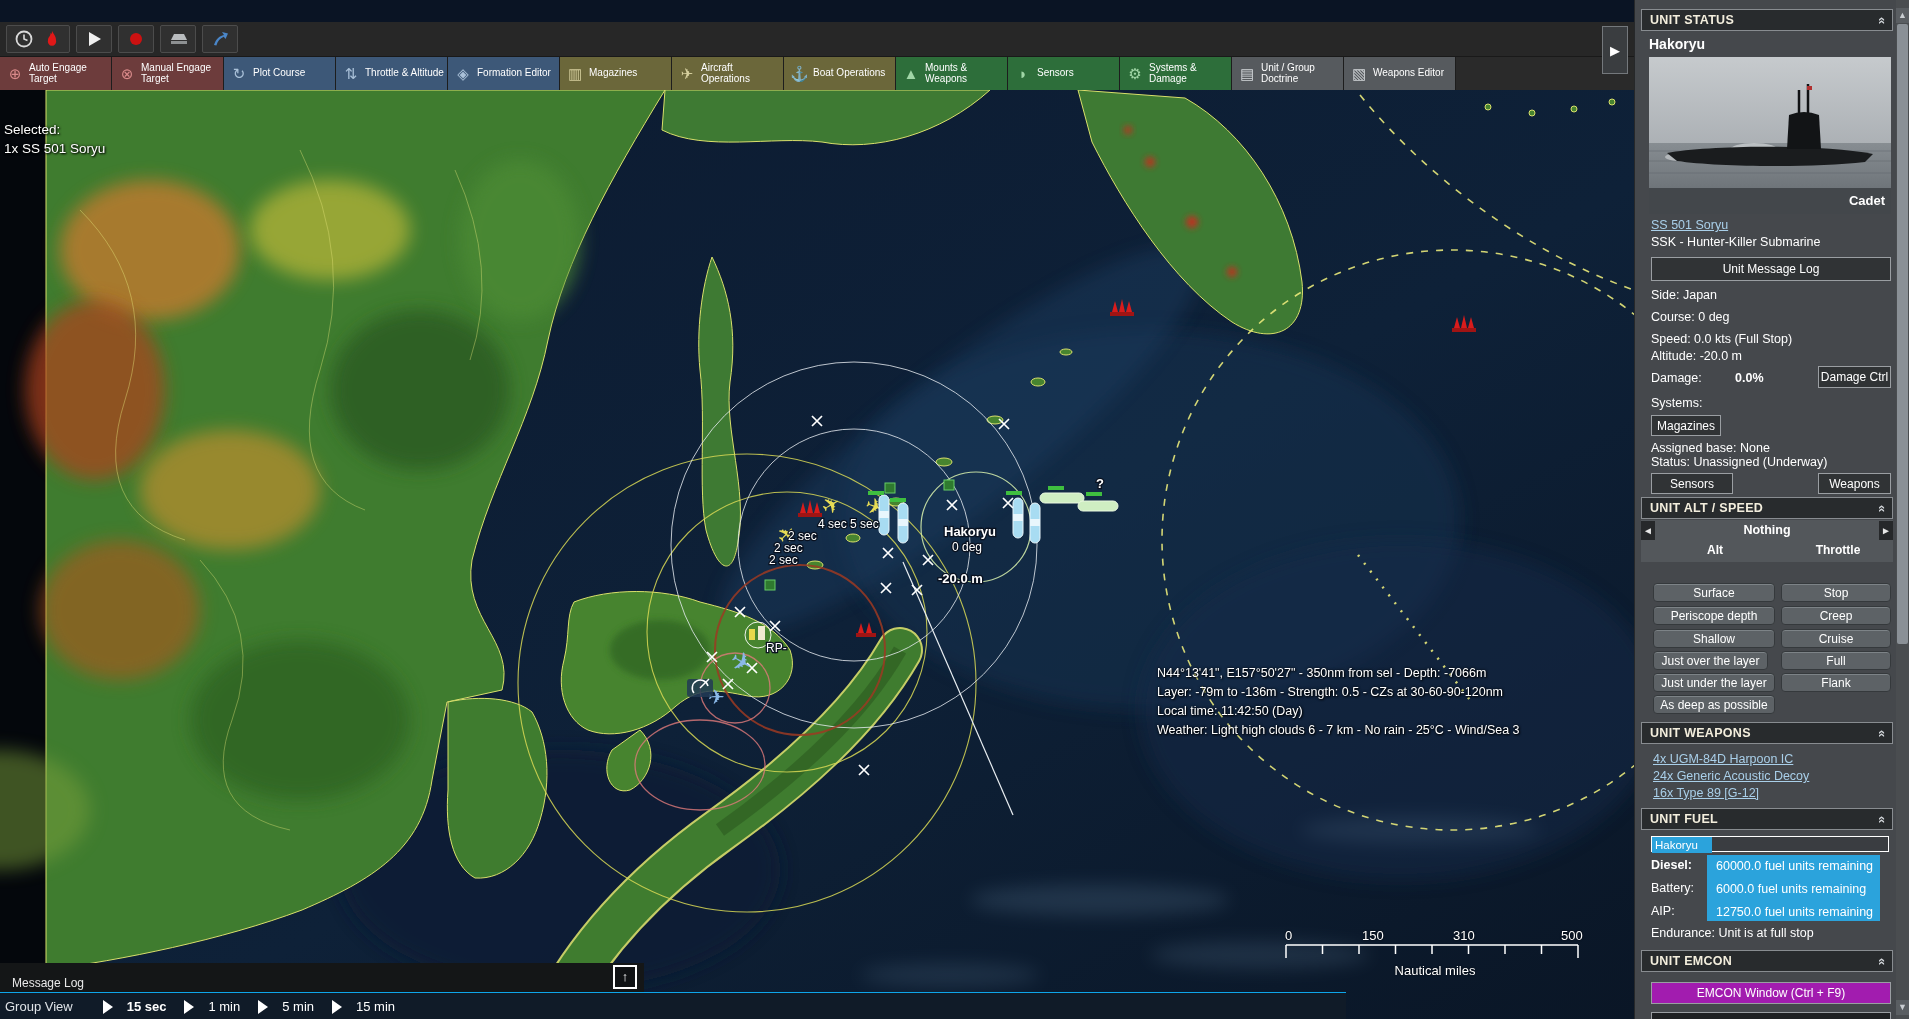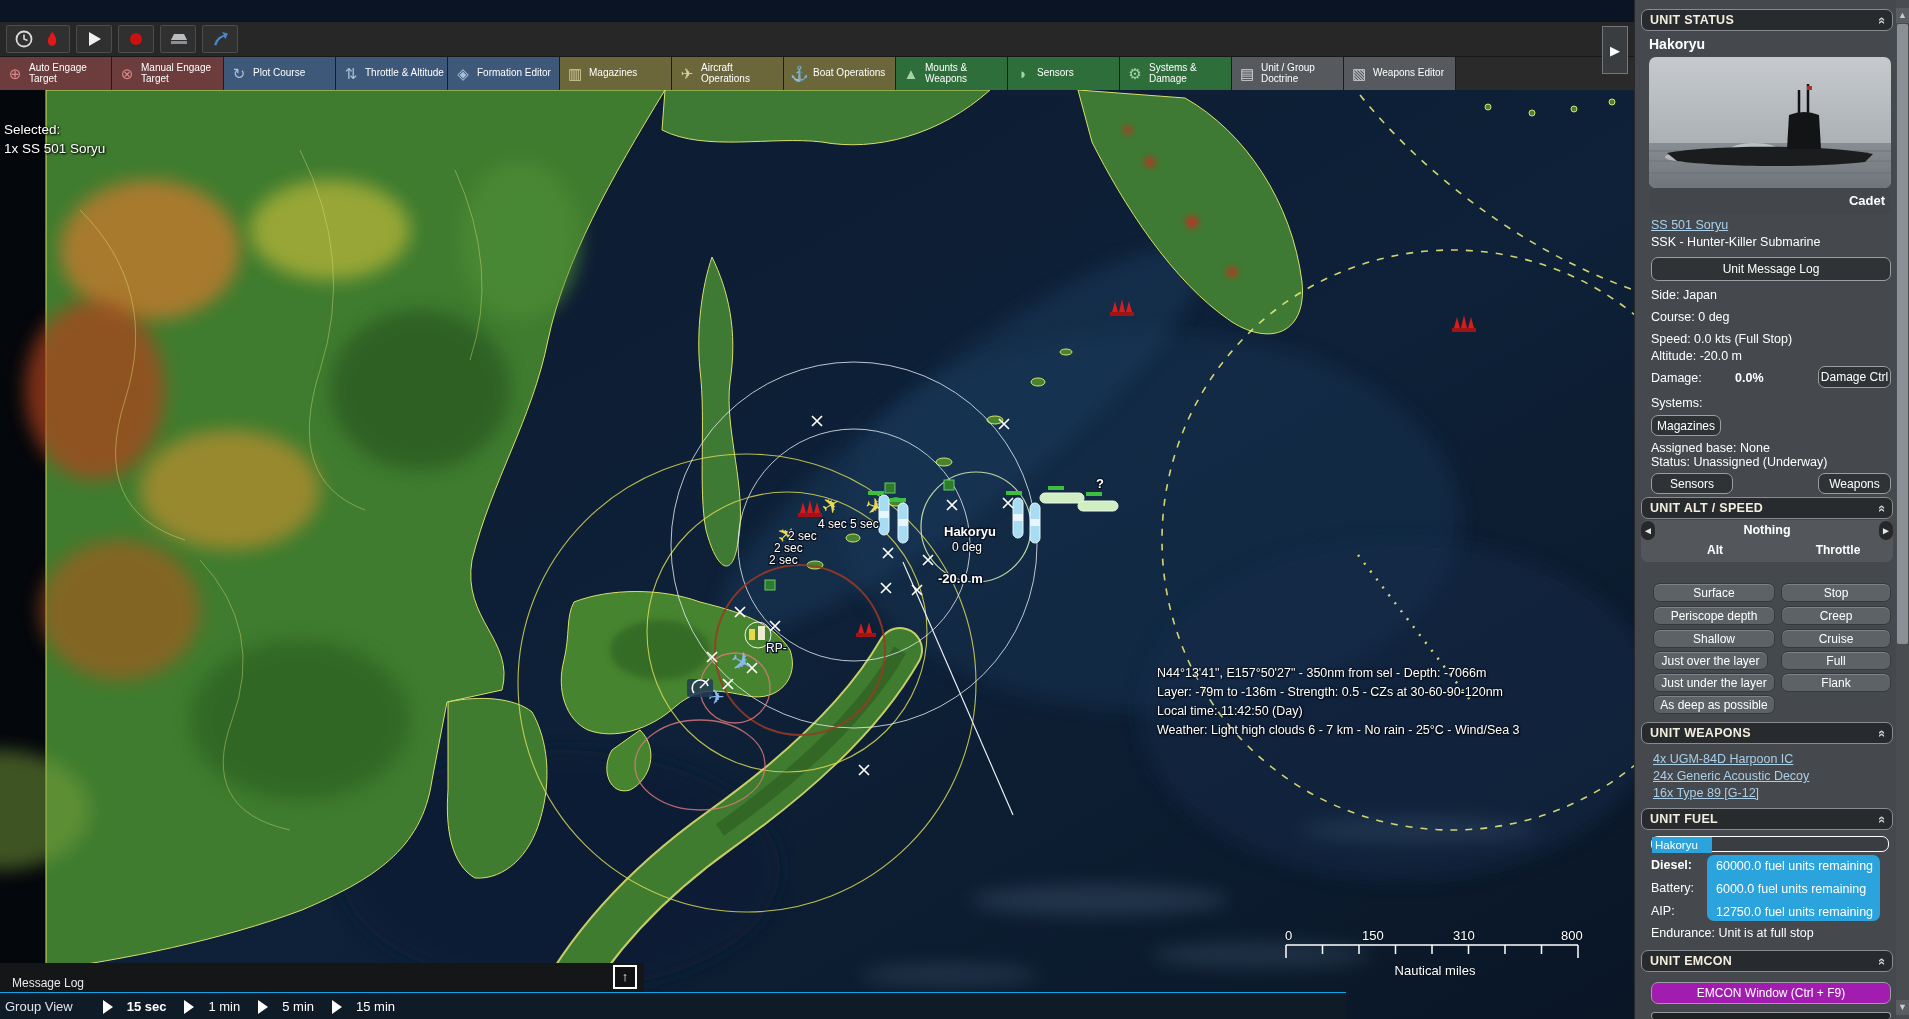--- a/index.html
+++ b/index.html
@@ -50,21 +50,21 @@
   .timerow{position:absolute;left:0;top:902px;width:1346px;height:27px;background:#101b28;z-index:11;
            border-top:1px solid #0ea5e9;display:flex;align-items:center;gap:0;}
   .timerow .gv{font-size:13px;color:#dfe3e7;padding:0 12px 0 5px;}
   .tri{width:0;height:0;border-top:7px solid transparent;border-bottom:7px solid transparent;
        border-left:10px solid #fff;margin:0 14px 0 18px;}
   .spd{font-size:13px;color:#fff;}
   .spd.b{font-weight:bold;}
   
   #sidebar{position:absolute;left:1634px;top:0;width:262px;height:1019px;background:#45484c;z-index:50;
            border-left:1px solid #26282a;font-size:12px;}
-  #sidebar .abs{position:absolute;box-sizing:border-box;border-radius:7px;}
+  #sidebar .abs{position:absolute;box-sizing:border-box;}
   .shead{left:6px;width:252px;height:22px;background:#282b2d;border:1px solid #888c90;
          display:flex;align-items:center;justify-content:space-between;padding:0 6px 0 8px;}
   .shead .ht{font-size:12.5px;font-weight:bold;color:#f3eedd;letter-spacing:.3px;}
   .chev{display:inline-block;transform:rotate(90deg);color:#d0d4d8;font-weight:bold;font-size:13px;cursor:pointer;}
   .sbtn{background:#303335;border:1px solid #9a9ea2;color:#fff;font-size:12px;display:flex;
         align-items:center;justify-content:center;cursor:pointer;}
   .slink{color:#a9cfe9;text-decoration:underline;font-size:12.5px;cursor:pointer;}
   .stext{color:#fff;font-size:12.5px;white-space:nowrap;}
   .altbtn{background:#5d6266;border:1px solid #35393c;border-radius:4px;box-shadow:inset 0 1px 0 #7d8387;
           color:#fff;font-size:12px;display:flex;align-items:center;justify-content:center;cursor:pointer;height:19px;}
@@ -432,21 +432,21 @@
       <div>Layer: -79m to -136m - Strength: 0.5 - CZs at 30-60-90-120nm</div>
       <div>Local time: 11:42:50 (Day)</div>
       <div>Weather: Light high clouds 6 - 7 km - No rain - 25°C - Wind/Sea 3</div>
     </div>
 
     <div class="scalebar">
       <div class="scl-labels">
         <span style="left:0">0</span>
         <span style="left:77px">150</span>
         <span style="left:168px">310</span>
-        <span style="left:276px">800</span>
+        <span style="left:276px">500</span>
       </div>
       <svg width="294" height="15">
         <path d="M1,1 H293 M1,1 V14 M37.5,1 V10 M74,1 V10 M110.5,1 V10 M147,1 V10 M183.5,1 V10 M220,1 V10 M256.5,1 V10 M293,1 V14" stroke="#fff" stroke-width="1.5" fill="none"></path>
       </svg>
       <div class="scl-unit">Nautical miles</div>
     </div>
 
     <div class="msglogbar">
       <span class="mlab">Message Log</span>
       <span class="mlup">↑</span>

